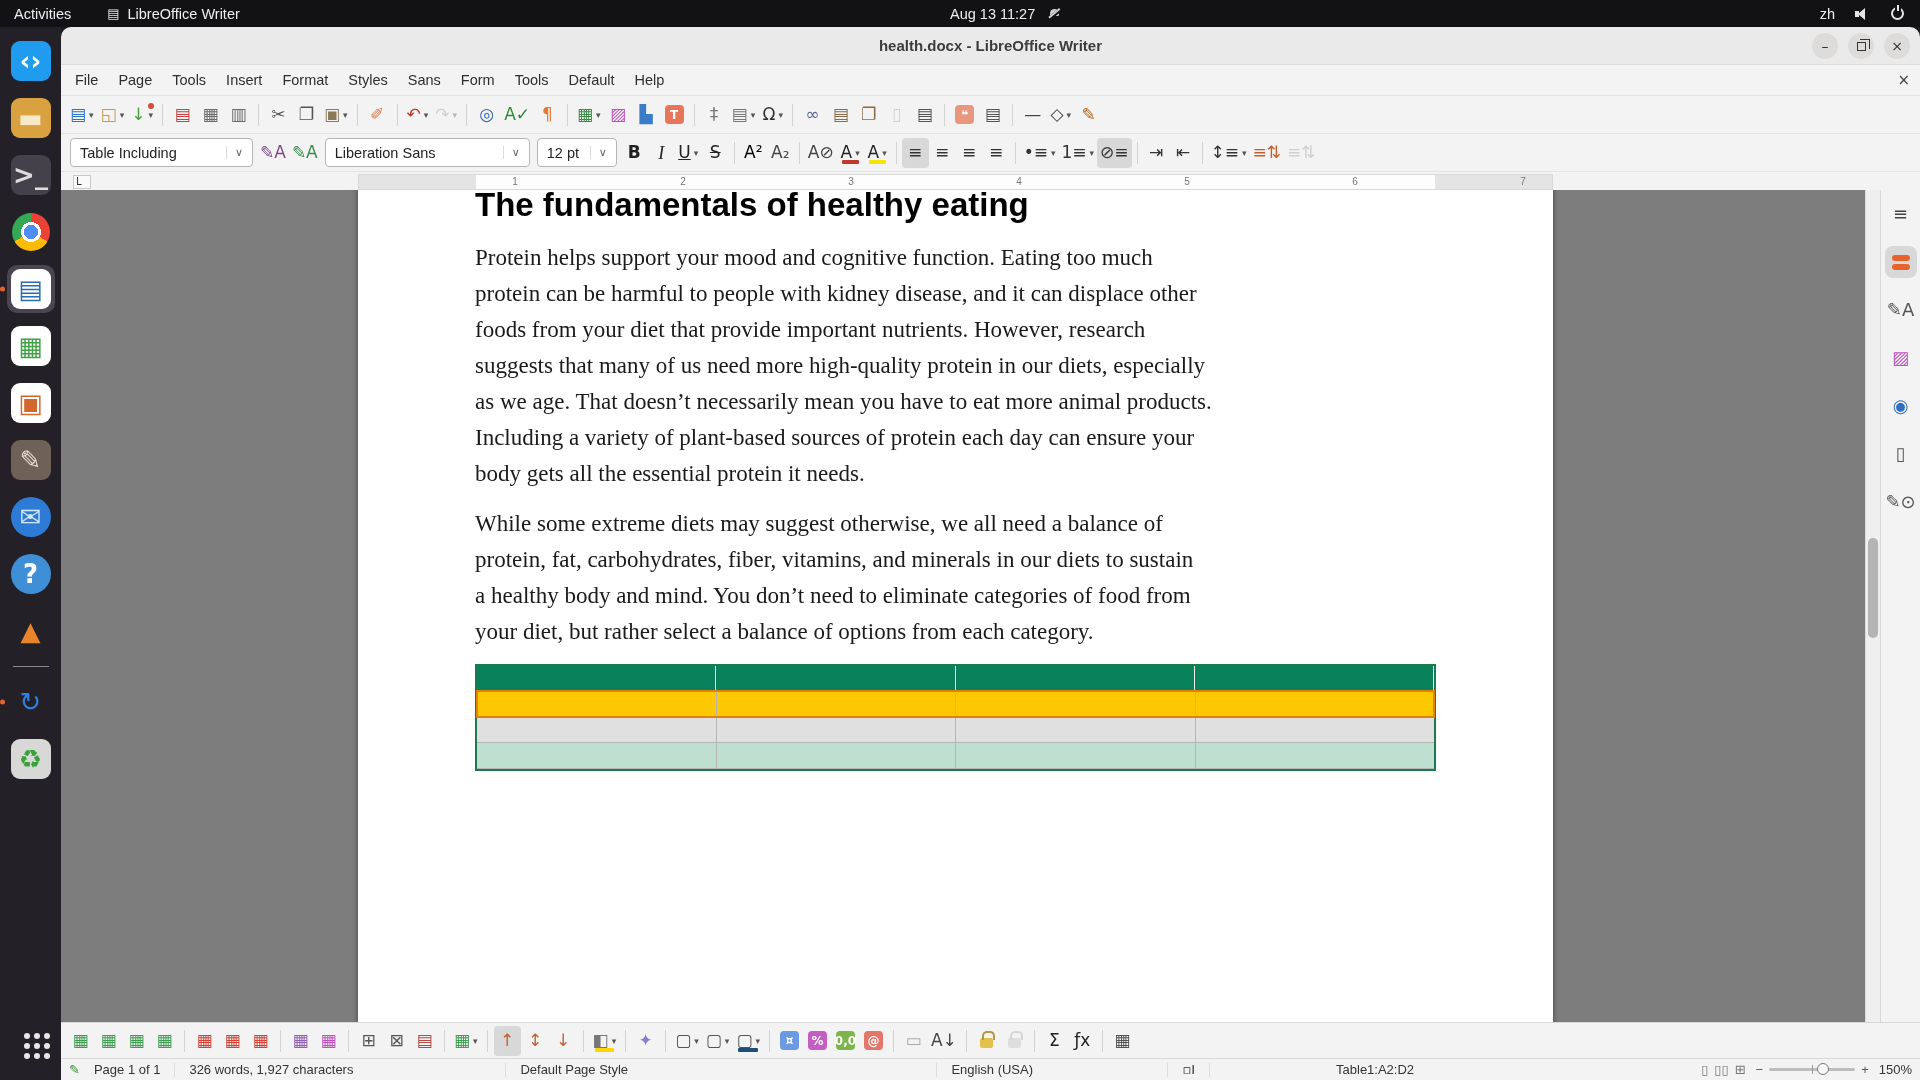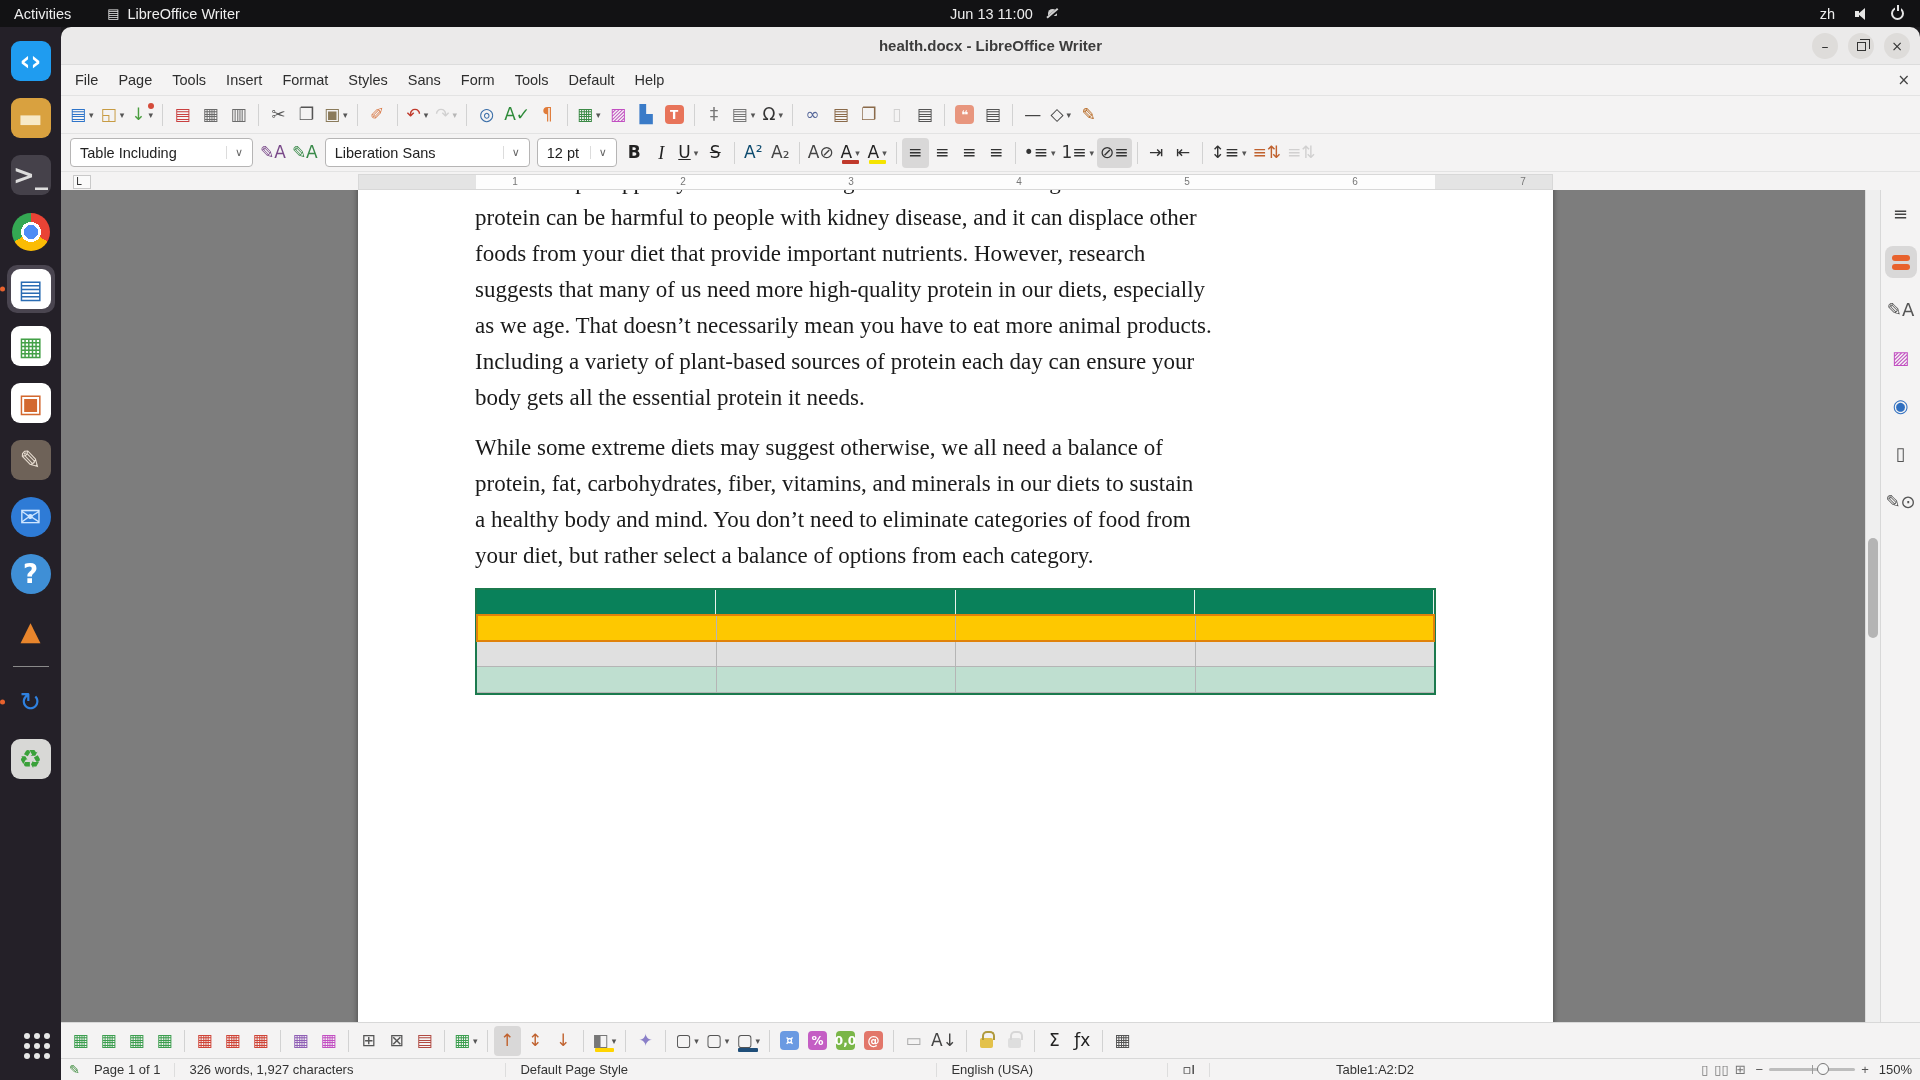--- a/index.html
+++ b/index.html
@@ -173,21 +173,21 @@
 
   <div class="topbar" data-name="gnome-top-panel" style="position:relative;">
     <div class="tb-left">
       <span data-name="activities-button">Activities</span>
       <span class="tb-appbox" data-name="focused-app-indicator">
         <span class="tb-appicon" data-name="writer-doc-icon">▤</span>
         <span data-name="focused-app-name">LibreOffice Writer</span>
       </span>
     </div>
     <div class="tb-center">
-      <span data-name="clock">Jun 13 11:00</span>
+      <span data-name="clock">Aug 13 11:27</span>
       <span class="dnd-bell" data-name="do-not-disturb-icon"></span>
     </div>
     <div class="tb-right">
       <span data-name="keyboard-layout-indicator">zh</span>
       <span class="vol-icon" data-name="volume-icon"></span>
       <span class="pow-icon" data-name="power-icon"></span>
     </div>
   </div>
 
   <div class="main">
@@ -418,21 +418,21 @@
             </span>
             <span class="tbtn" data-name="underline-button">
               <span class="g" data-name="underline-icon" style="color: rgb(34, 34, 34);">U</span>
               <span class="dda" data-name="dropdown-arrow-icon">▾</span>
             </span>
             <span class="tbtn" data-name="strikethrough-button">
               <span class="g" data-name="strikethrough-icon" style="color: rgb(34, 34, 34);">S</span>
             </span>
             <span class="vsep" data-name="toolbar-separator"></span>
             <span class="tbtn" data-name="superscript-button">
-              <span class="g" data-name="superscript-icon" style="color: #0c4a6e;">A²</span>
+              <span class="g" data-name="superscript-icon" style="color: #000000;">A²</span>
             </span>
             <span class="tbtn" data-name="subscript-button">
               <span class="g" data-name="subscript-icon" style="color: rgb(68, 68, 68);">A₂</span>
             </span>
             <span class="vsep" data-name="toolbar-separator"></span>
             <span class="tbtn" data-name="clear-formatting-button">
               <span class="g" data-name="clear-formatting-icon" style="color: rgb(68, 68, 68);">A⊘</span>
             </span>
             <span class="tbtn" data-name="font-color-button">
               <span class="g" data-name="font-color-icon" style="color: rgb(34, 34, 34);">A</span>
@@ -500,20 +500,21 @@
             <span class="rnum" data-name="ruler-number" style="left: 492px;">3</span>
             <span class="rnum" data-name="ruler-number" style="left: 660px;">4</span>
             <span class="rnum" data-name="ruler-number" style="left: 828px;">5</span>
             <span class="rnum" data-name="ruler-number" style="left: 996px;">6</span>
             <span class="rnum" data-name="ruler-number" style="left: 1164px;">7</span>
           </div>
       </div>
 
       <div class="docwrap" data-name="document-view">
         <div class="page" data-name="document-page">
+          <div class="docheading" data-name="document-heading">The fundamentals of healthy eating</div>
           <div class="para" data-name="paragraph">Protein helps support your mood and cognitive function. Eating too much
 protein can be harmful to people with kidney disease, and it can displace other
 foods from your diet that provide important nutrients. However, research
 suggests that many of us need more high-quality protein in our diets, especially
 as we age. That doesn’t necessarily mean you have to eat more animal products.
 Including a variety of plant-based sources of protein each day can ensure your
 body gets all the essential protein it needs.</div>
           <div class="para" data-name="paragraph">While some extreme diets may suggest otherwise, we all need a balance of
 protein, fat, carbohydrates, fiber, vitamins, and minerals in our diets to sustain
 a healthy body and mind. You don’t need to eliminate categories of food from

